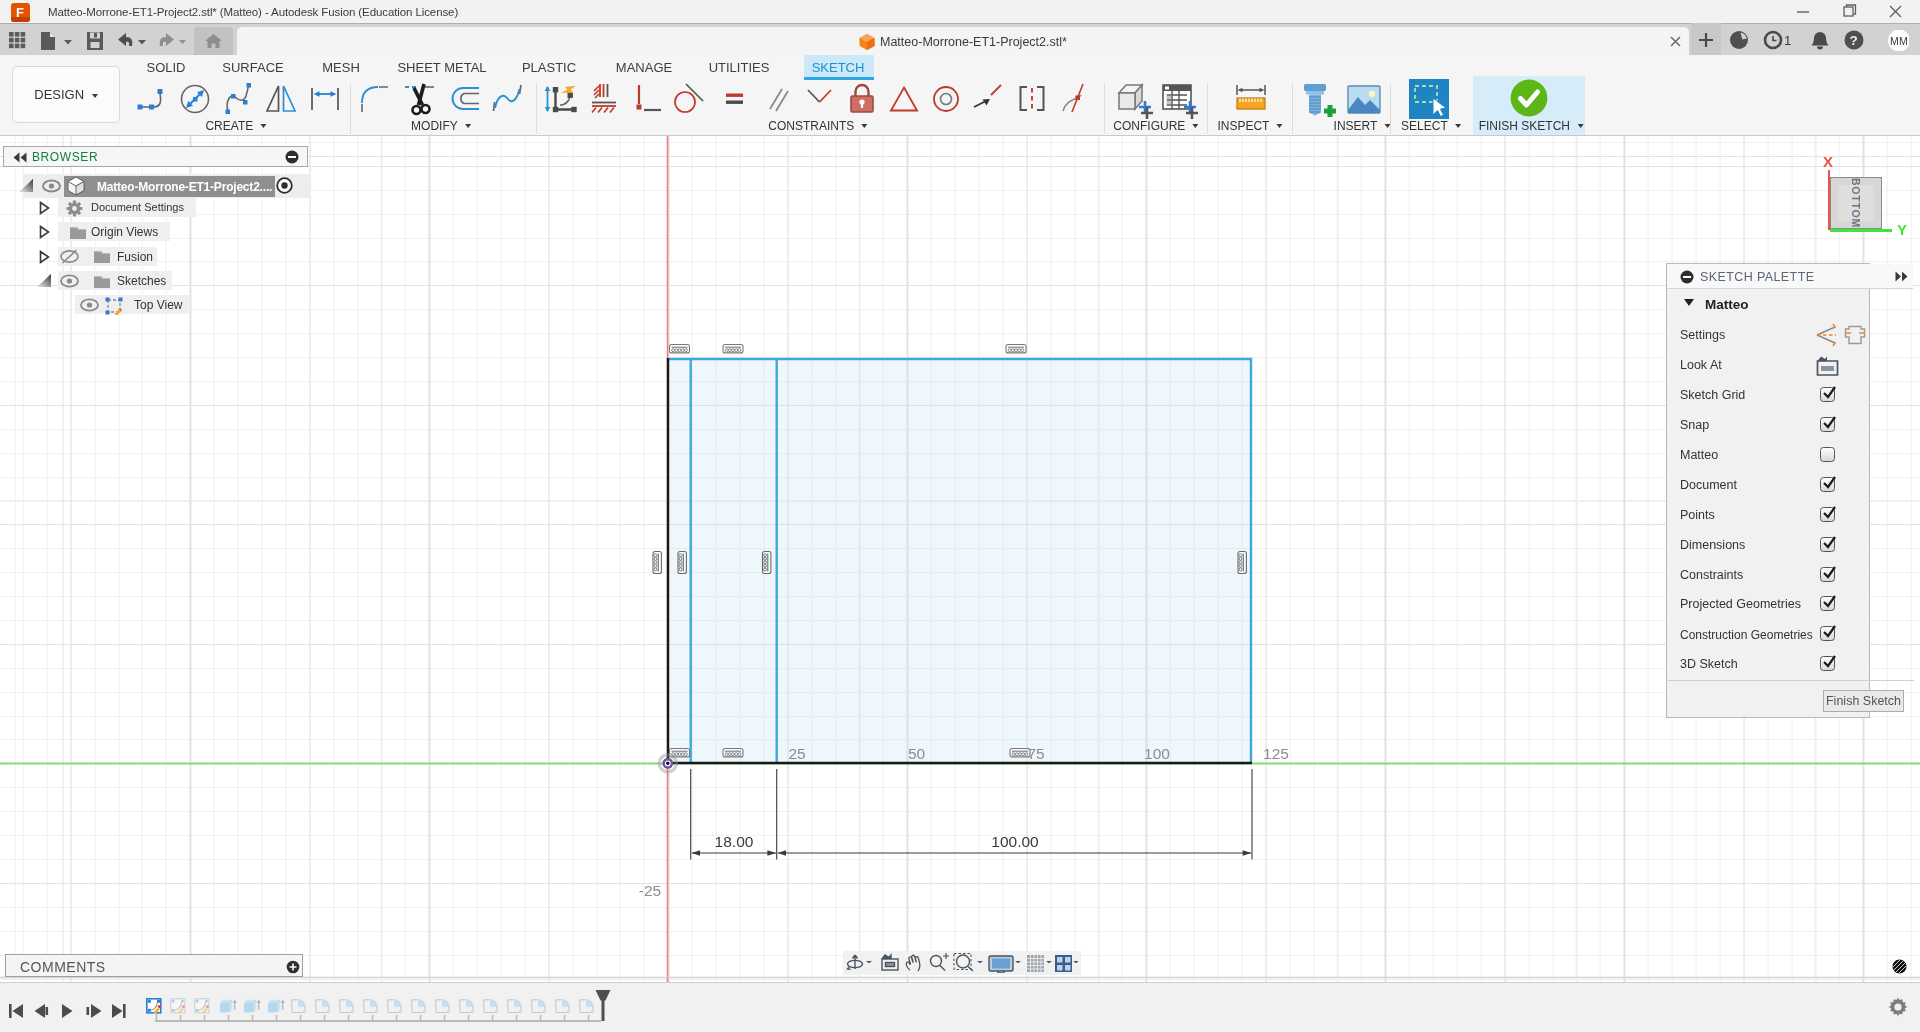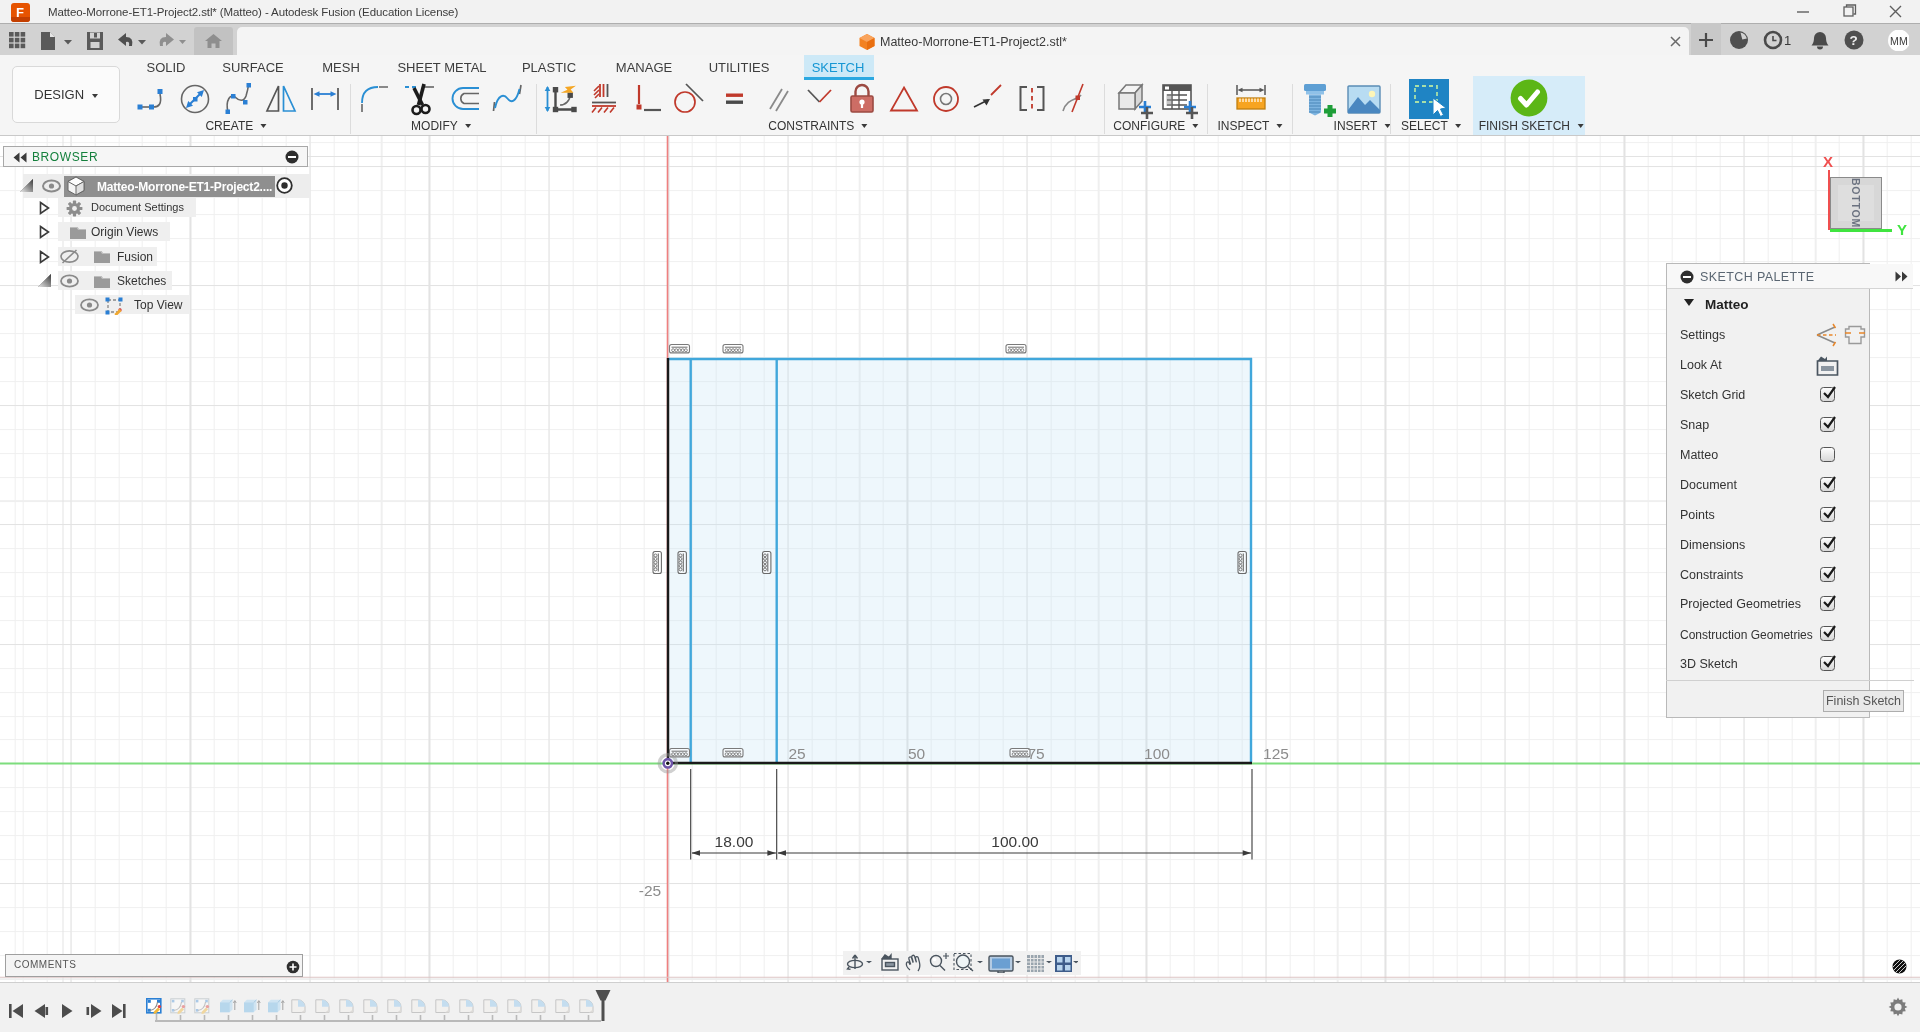--- a/index.html
+++ b/index.html
@@ -599,21 +599,21 @@
 <svg class="abs" style="left:1820px;top:623px" width="18" height="18" viewBox="0 0 18 18">
     <path d="M4 9 L8 13 L15 3" fill="none" stroke="#1a1a1a" stroke-width="2.2"></path>
   </svg>
 <svg class="abs" style="left:1820px;top:653px" width="18" height="18" viewBox="0 0 18 18">
     <path d="M4 9 L8 13 L15 3" fill="none" stroke="#1a1a1a" stroke-width="2.2"></path>
   </svg>
 <div class="abs" style="left:1666px;top:680px;width:248px;height:1px;background:#d0d0d0"></div>
 <div class="abs" style="left:1823px;top:690px;width:81px;height:22px;background:#e9e9e9;border:1px solid #adadad;font-size:12.5px;color:#555;text-align:center;line-height:20px;white-space:nowrap">Finish Sketch</div>
 
 <div class="abs" style="left:5px;top:954px;width:298px;height:23px;background:#f4f4f4;border:1px solid #9f9f9f">
- <div class="abs" style="left:8px;top:4px;font-size:10px;color:#555;letter-spacing:0.5px">COMMENTS</div>
+ <div class="abs" style="left:14px;top:4px;font-size:14px;color:#555;letter-spacing:0.5px">COMMENTS</div>
  <svg class="abs" style="left:280px;top:4.5px" width="14" height="14" viewBox="0 0 14 14">
       <circle cx="7" cy="7" r="6.3" fill="#2e2e2e"></circle>
       <path d="M7 3.5 V10.5 M3.5 7 H10.5" stroke="#fff" stroke-width="1.6"></path>
     </svg>
 </div>
 
 <div class="abs" style="left:843px;top:951px;width:238px;height:24px;background:#f1f1f1"></div>
 <svg class="abs" style="left:846px;top:953px" width="232" height="20" viewBox="0 0 232 20">
  <g stroke="#4a545e" fill="none" stroke-width="1.4">
   <path d="M9 2 V16 M9 2 l-2.5 3.5 M9 2 l2.5 3.5"></path>

